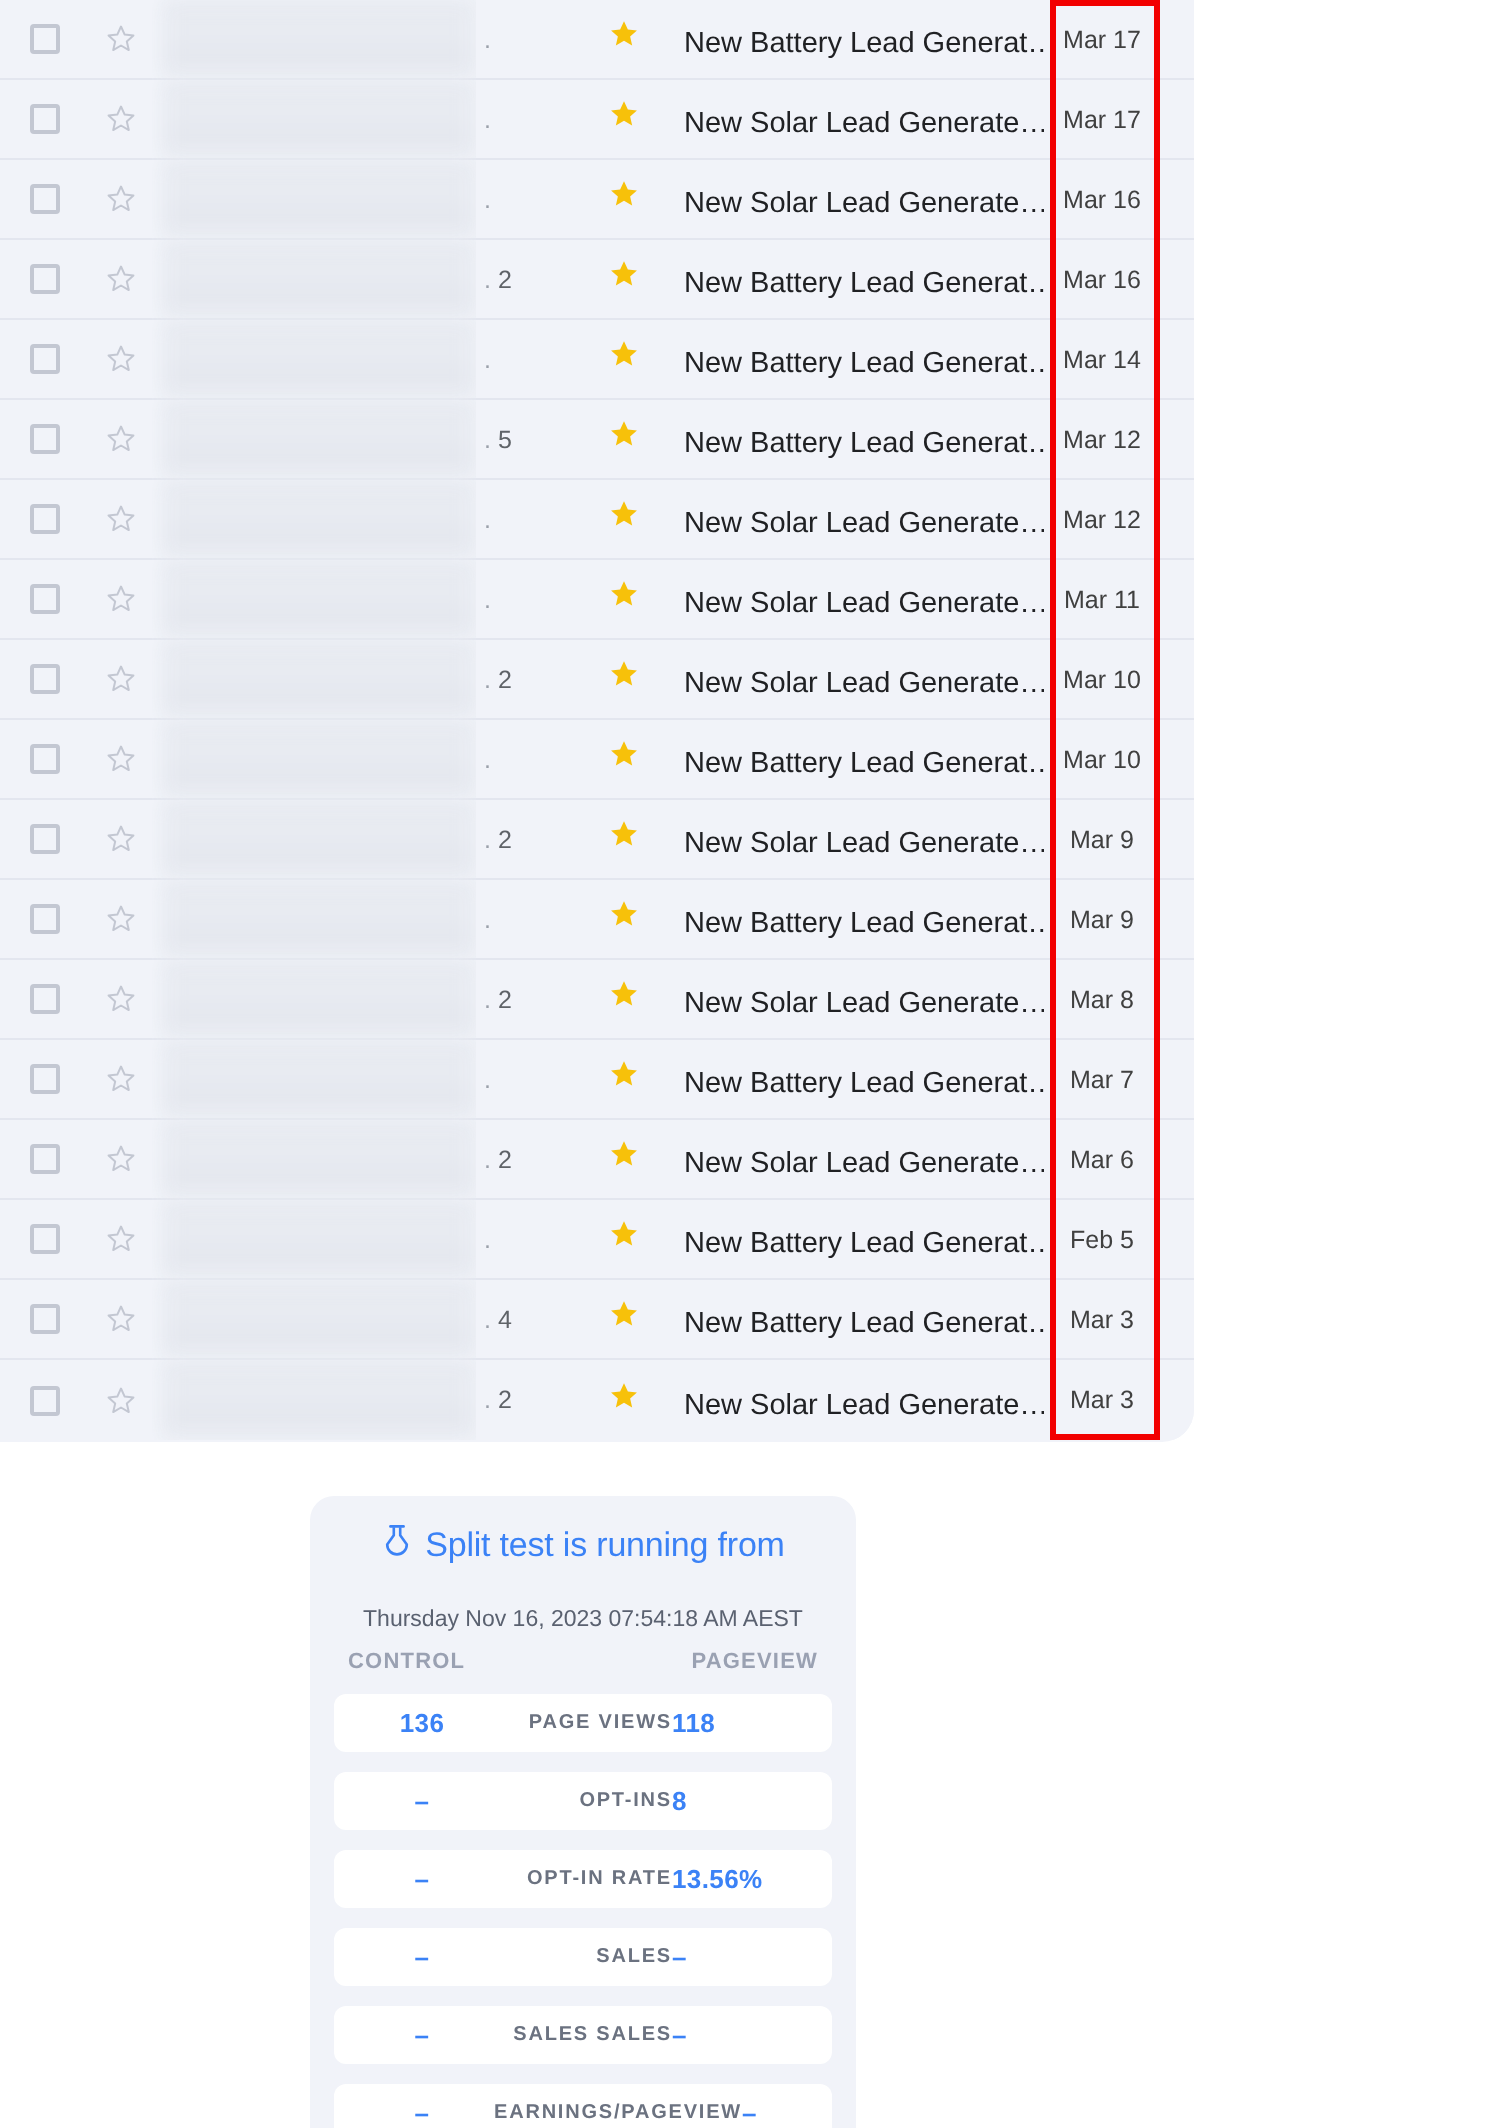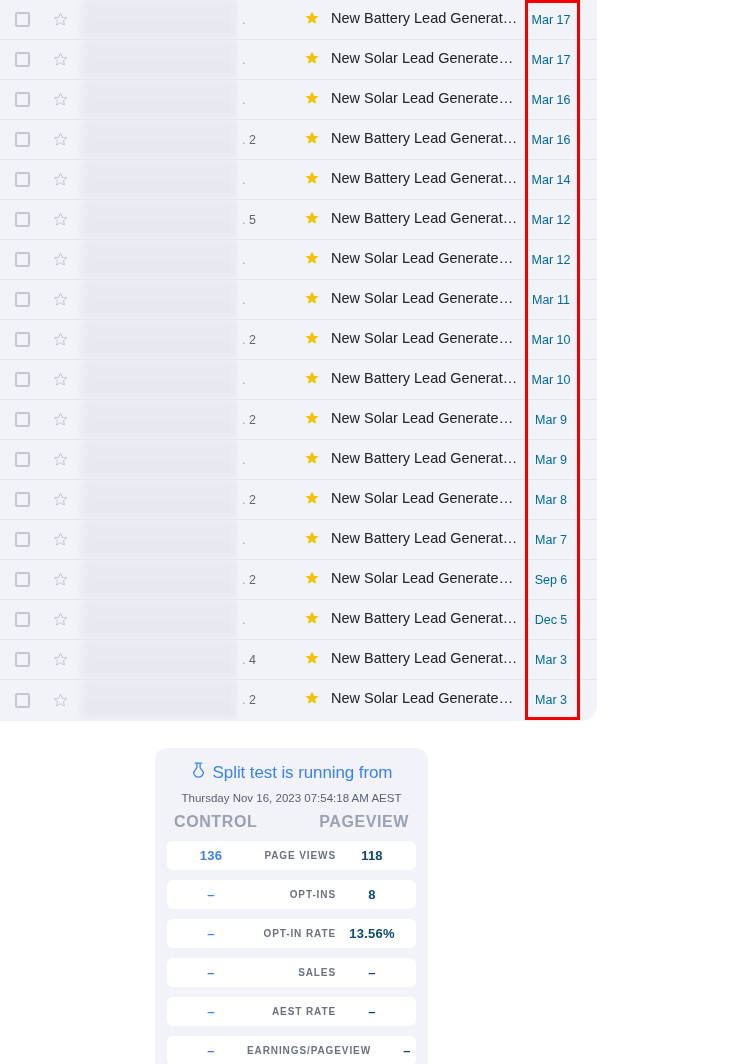--- a/index.html
+++ b/index.html
@@ -93,39 +93,39 @@
     color: #5f6368;
     padding-left: 4px;
     box-sizing: border-box;
     white-space: nowrap;
   }
   .count-cell .dot { color:#9aa0aa; }
 
   .subject-cell {
     flex: 1 1 auto;
     display: flex;
-    align-items: flex-start;
-    gap: 11px;
+    align-items: flex-end;
+    gap: 22px;
     min-width: 0;
     padding-left: 6px;
   }
   .subject-text {
     font-size: 14.5px;
     color: #202124;
     white-space: nowrap;
     overflow: hidden;
     text-overflow: clip;
   }
 
   .date-cell {
     flex: 0 0 58px;
     width: 58px;
     text-align: center;
     font-size: 12.5px;
-    color: #0369a1;
+    color: #404040;
     white-space: nowrap;
   }
   .tail-cell { flex: 0 0 17px; }
 
   
   .date-highlight {
     position: absolute;
     left: 525px;
     top: 0px;
     width: 55px;
@@ -154,33 +154,33 @@
     gap: 7px;
     color: #3b82f6;
     font-size: 17px;
     font-weight: 400;
     letter-spacing: -0.1px;
     white-space: nowrap;
   }
   .flask-icon { display:block; }
 
   .panel-date {
-    margin-top: 8px;
+    margin-top: 20px;
     text-align: center;
     font-size: 11.5px;
     color: #5a6170;
     white-space: nowrap;
   }
 
   .col-heads {
     margin-top: 9px;
     display: flex;
     justify-content: space-between;
     padding: 0 7px;
-    font-size: 16px;
+    font-size: 11px;
     font-weight: bold;
     letter-spacing: .6px;
     color: #9aa1b2;
     gap: 23px;
   }
 
   .metric-row {
     margin-top: 10px;
     background: #ffffff;
     border-radius: 6px;
@@ -202,24 +202,24 @@
     flex: 1 1 auto;
     text-align: right;
     font-size: 10px;
     font-weight: bold;
     letter-spacing: .9px;
     color: #6b7280;
     white-space: nowrap;
   }
   .m-variation {
     flex: 0 0 72px;
-    text-align: center;
+    text-align: left;
     font-size: 13px;
     font-weight: bold;
-    color: #0c4a6e;
+    color: #3b82f6;
     letter-spacing: .2px;
   }
 </style>
 </head>
 <body>
 
 <div id="root">
 
   <div class="mail-list">
     <div id="rows-container">
@@ -543,43 +543,43 @@
           <div class="sender-cell">
             <span class="blur-band"></span>
           </div>
           <div class="count-cell"><span class="dot">.</span> 2</div>
           <div class="subject-cell">
             <span><svg width="16" height="16" viewBox="0 0 24 24" xmlns="http://www.w3.org/2000/svg">
                 <path d="M12 2.4l2.9 6.2 6.8.7-5.1 4.6 1.5 6.7L12 17.1l-6.1 3.5 1.5-6.7-5.1-4.6 6.8-.7L12 2.4z" fill="#f7c10a"></path>
               </svg></span>
             <span class="subject-text">New Solar Lead Generate…</span>
           </div>
-          <div class="date-cell">Sep 6</div>
-          <div class="tail-cell"></div>
-        </div>
-        <div class="mail-row">
-          <div class="cb-cell">
-            <span class="checkbox-box"></span>
-          </div>
-          <div class="star-cell">
-            <svg class="star-outline" width="17" height="17" viewBox="0 0 24 24" fill="none" xmlns="http://www.w3.org/2000/svg">
-              <path d="M12 3.2l2.6 5.7 6.2.6-4.7 4.2 1.4 6.1L12 16.6l-5.5 3.2 1.4-6.1L3.2 9.5l6.2-.6L12 3.2z" stroke="#c3c7d2" stroke-width="1.4" stroke-linejoin="round" fill="none"></path>
-            </svg>
-          </div>
-          <div class="sender-cell">
-            <span class="blur-band"></span>
-          </div>
-          <div class="count-cell"><span class="dot">.</span></div>
-          <div class="subject-cell">
-            <span><svg width="16" height="16" viewBox="0 0 24 24" xmlns="http://www.w3.org/2000/svg">
-                <path d="M12 2.4l2.9 6.2 6.8.7-5.1 4.6 1.5 6.7L12 17.1l-6.1 3.5 1.5-6.7-5.1-4.6 6.8-.7L12 2.4z" fill="#f7c10a"></path>
-              </svg></span>
-            <span class="subject-text">New Battery Lead Generat…</span>
-          </div>
-          <div class="date-cell">Dec 5</div>
+          <div class="date-cell">Mar 6</div>
+          <div class="tail-cell"></div>
+        </div>
+        <div class="mail-row">
+          <div class="cb-cell">
+            <span class="checkbox-box"></span>
+          </div>
+          <div class="star-cell">
+            <svg class="star-outline" width="17" height="17" viewBox="0 0 24 24" fill="none" xmlns="http://www.w3.org/2000/svg">
+              <path d="M12 3.2l2.6 5.7 6.2.6-4.7 4.2 1.4 6.1L12 16.6l-5.5 3.2 1.4-6.1L3.2 9.5l6.2-.6L12 3.2z" stroke="#c3c7d2" stroke-width="1.4" stroke-linejoin="round" fill="none"></path>
+            </svg>
+          </div>
+          <div class="sender-cell">
+            <span class="blur-band"></span>
+          </div>
+          <div class="count-cell"><span class="dot">.</span></div>
+          <div class="subject-cell">
+            <span><svg width="16" height="16" viewBox="0 0 24 24" xmlns="http://www.w3.org/2000/svg">
+                <path d="M12 2.4l2.9 6.2 6.8.7-5.1 4.6 1.5 6.7L12 17.1l-6.1 3.5 1.5-6.7-5.1-4.6 6.8-.7L12 2.4z" fill="#f7c10a"></path>
+              </svg></span>
+            <span class="subject-text">New Battery Lead Generat…</span>
+          </div>
+          <div class="date-cell">Feb 5</div>
           <div class="tail-cell"></div>
         </div>
         <div class="mail-row">
           <div class="cb-cell">
             <span class="checkbox-box"></span>
           </div>
           <div class="star-cell">
             <svg class="star-outline" width="17" height="17" viewBox="0 0 24 24" fill="none" xmlns="http://www.w3.org/2000/svg">
               <path d="M12 3.2l2.6 5.7 6.2.6-4.7 4.2 1.4 6.1L12 16.6l-5.5 3.2 1.4-6.1L3.2 9.5l6.2-.6L12 3.2z" stroke="#c3c7d2" stroke-width="1.4" stroke-linejoin="round" fill="none"></path>
             </svg>
@@ -658,21 +658,21 @@
           <div class="m-label">OPT-IN RATE</div>
           <div class="m-variation">13.56%</div>
         </div>
         <div class="metric-row">
           <div class="m-control">–</div>
           <div class="m-label">SALES</div>
           <div class="m-variation">–</div>
         </div>
         <div class="metric-row">
           <div class="m-control">–</div>
-          <div class="m-label">AEST RATE</div>
+          <div class="m-label">SALES SALES</div>
           <div class="m-variation">–</div>
         </div>
         <div class="metric-row">
           <div class="m-control">–</div>
           <div class="m-label">EARNINGS/PAGEVIEW</div>
           <div class="m-variation">–</div>
         </div>
       </div>
   </div>
 

